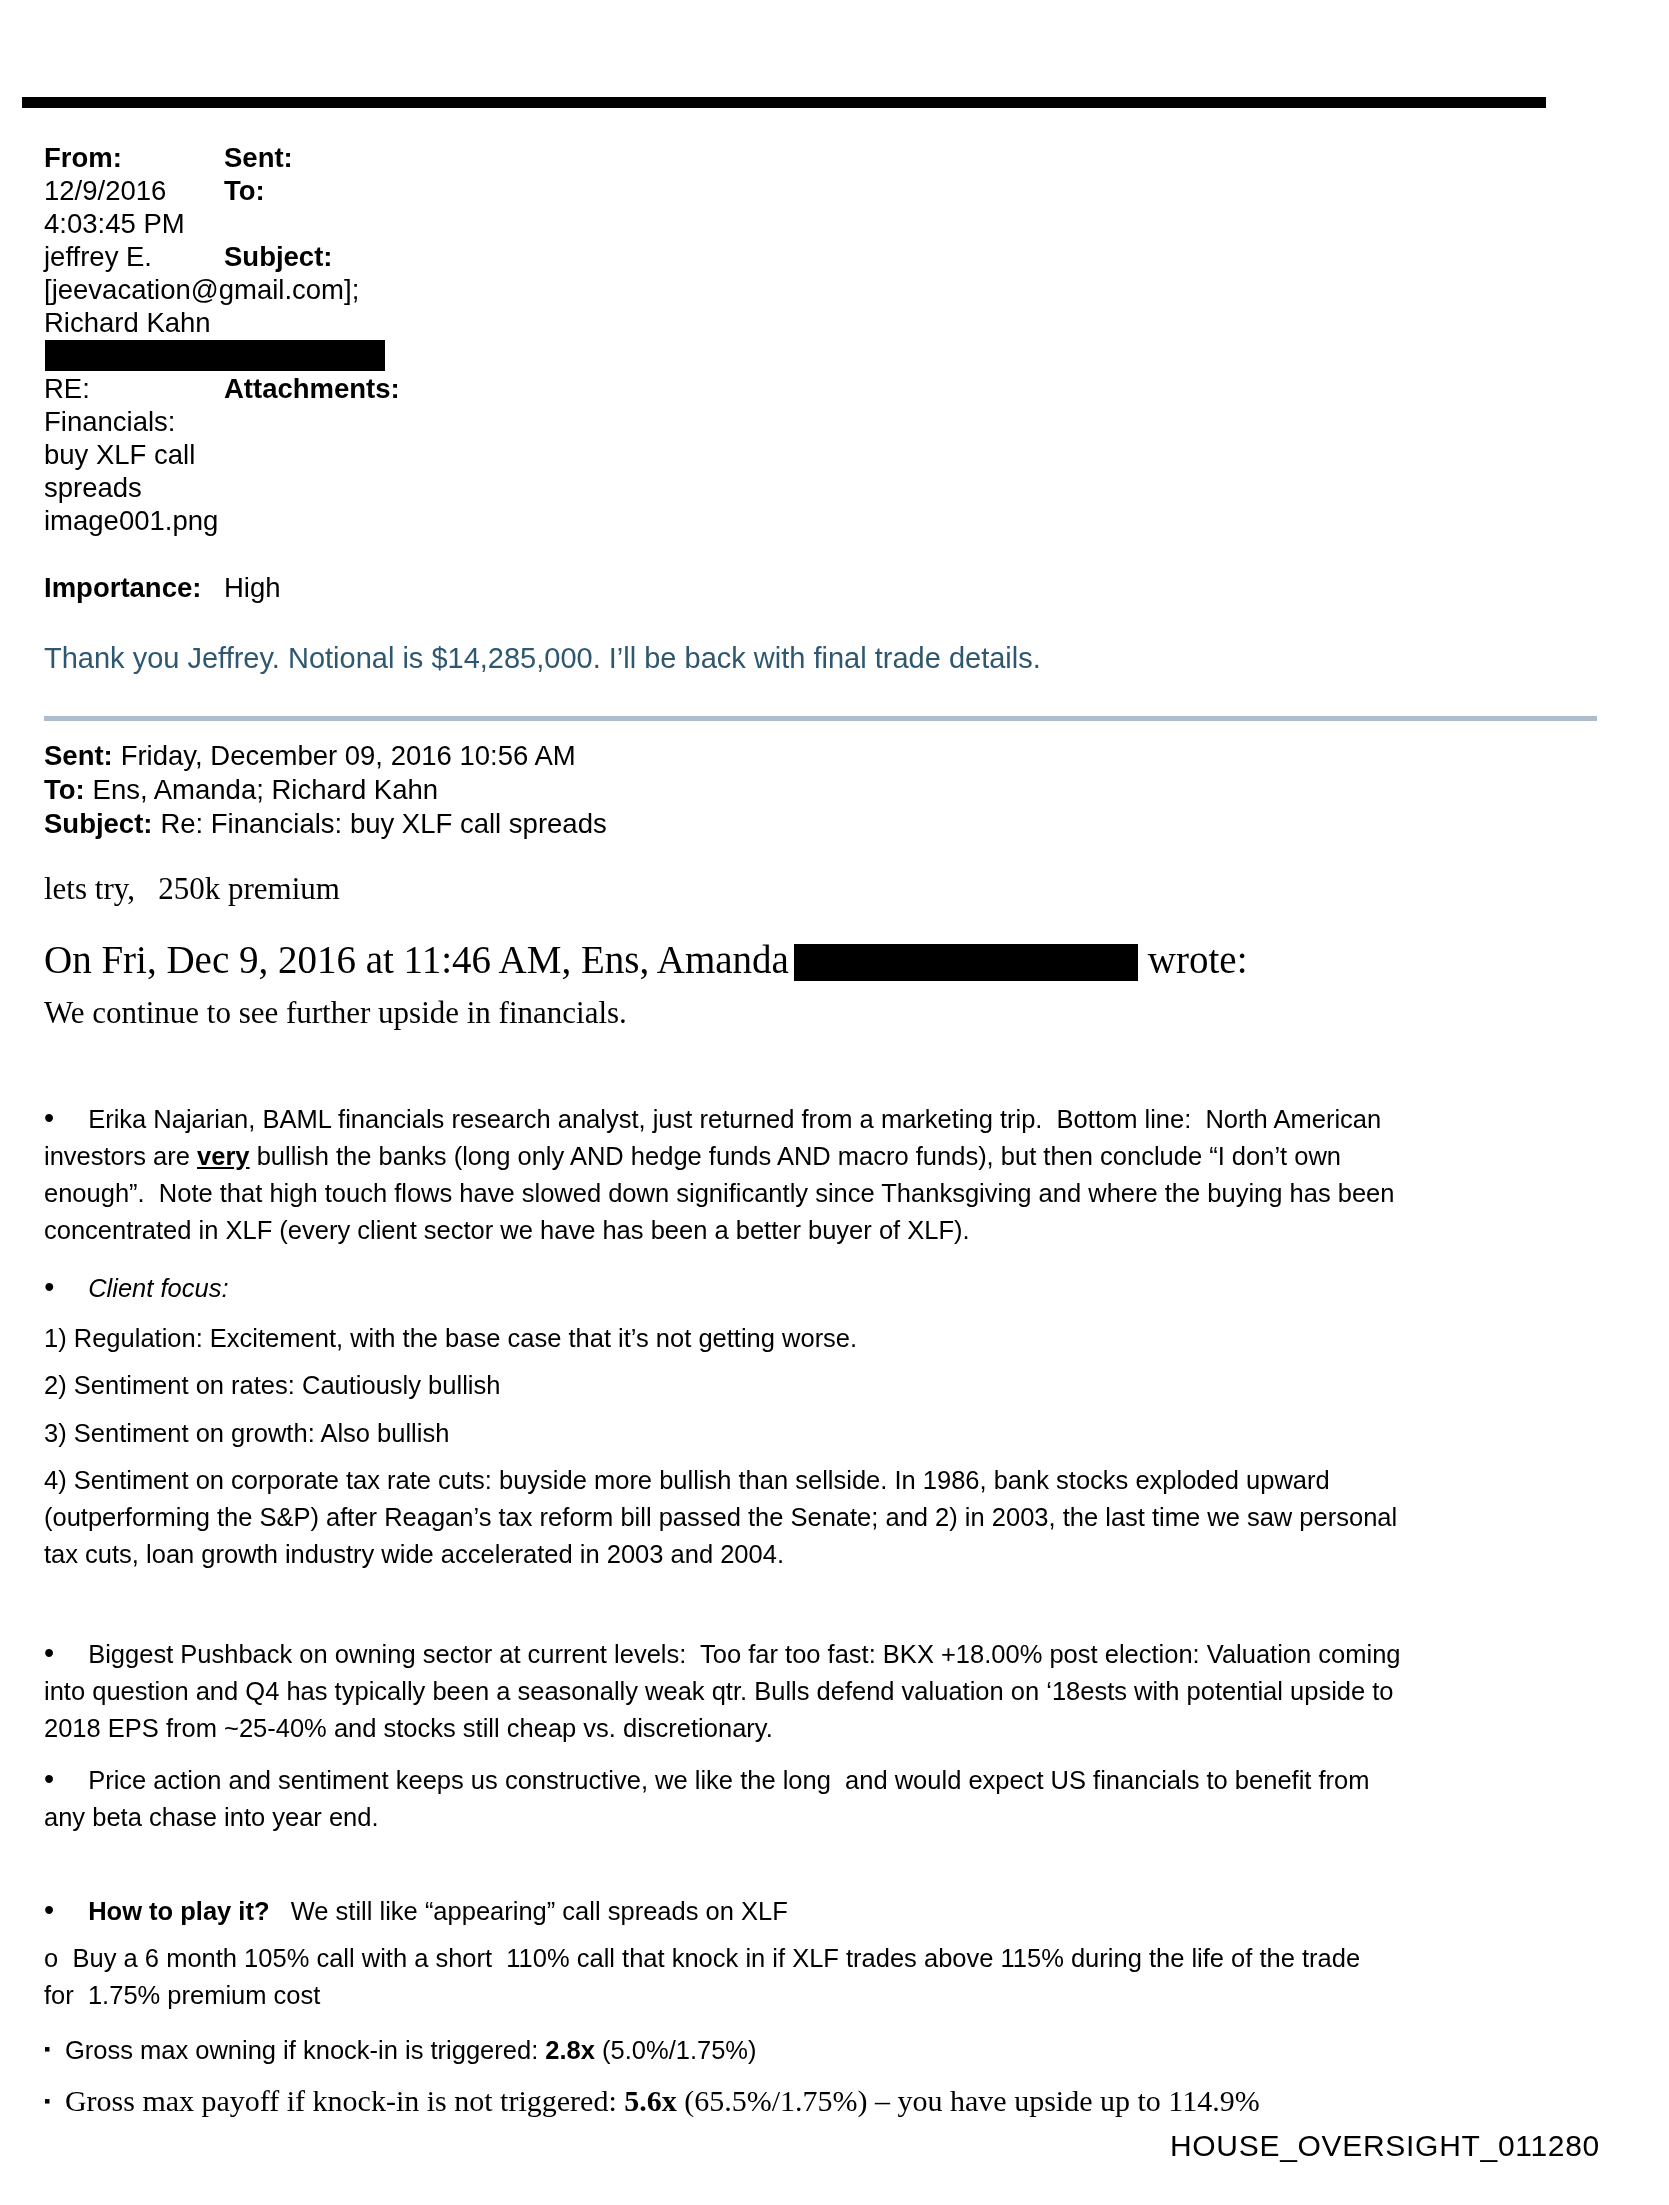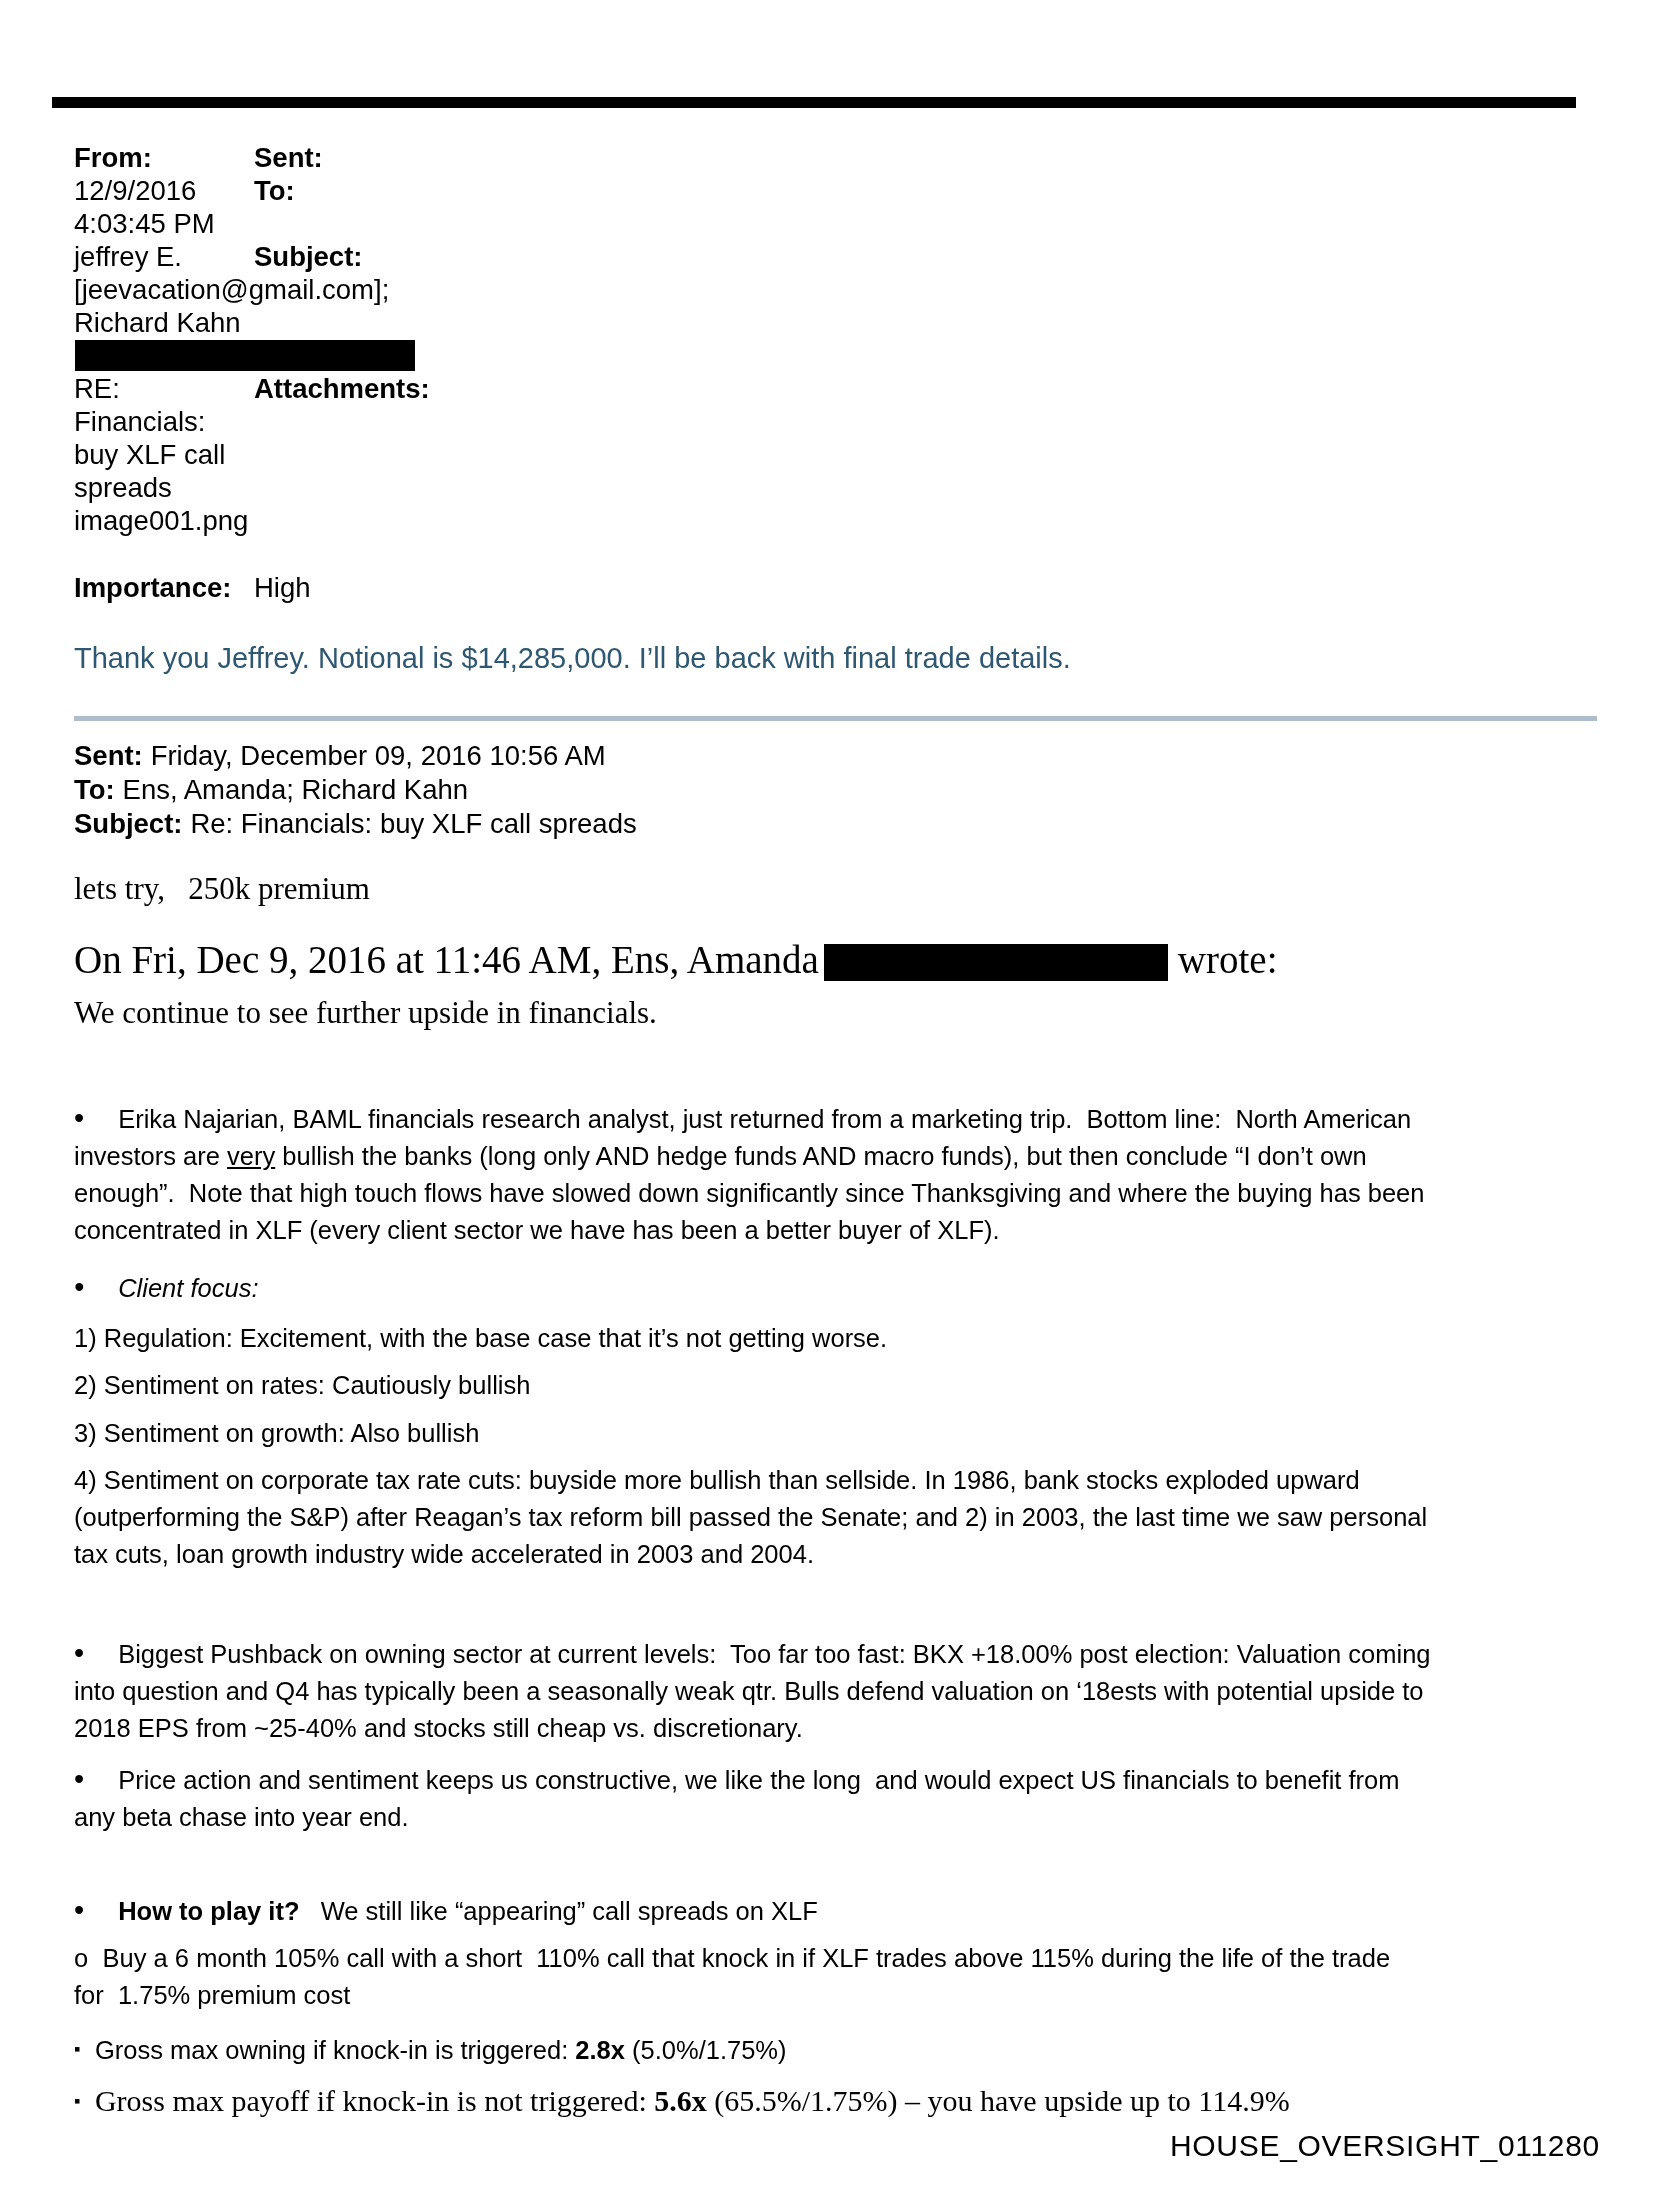--- a/index.html
+++ b/index.html
@@ -1,21 +1,21 @@
 <!DOCTYPE html>
 <html style="font-size:10.5px"><head>
 <meta charset="utf-8">
 <style>
   html,body{margin:0;padding:0;background:#e8e8e8;}
   .page{
     position:relative;
     width:1669px;height:2205px;
     background:#ffffff;
     box-sizing:border-box;
-    padding:0 72px 0 74px;
+    padding:0 72px 0 44px;
     font-family:"Liberation Sans",sans-serif;
     color:#000;
     overflow:hidden;
   }
   .top-rule{margin-top:97px;margin-left:-21.6px;width:1524px;height:10.5px;background:#000;}
   
   .hdr1{margin-top:33px;display:grid;grid-template-columns:180px 1fr;font-size:27.5px;line-height:33px;}
   .hdr1 .hlabel{font-weight:bold;}
   .importance{margin-top:34px;display:grid;grid-template-columns:180px 1fr;font-size:27.5px;line-height:33px;}
   .importance .hlabel{font-weight:bold;}
@@ -30,21 +30,21 @@
   
   .hdr2{margin-top:18.3px;font-size:27.5px;line-height:34px;}
   .hdr2 .hlabel{font-weight:bold;margin-right:7.9px;}
   
   .serif{font-family:"Liberation Serif",serif;}
   .lets-try{margin-top:29.5px;font-size:31px;line-height:37px;white-space:pre-wrap;}
   .on-fri{margin-top:34px;font-size:39px;line-height:37px;}
   .we-continue{margin-top:13px;font-size:31px;line-height:37px;}
   
   .para{font-size:25.5px;line-height:37px;white-space:pre-wrap;}
-  .para .u{text-decoration:underline;}
+  .para .u{text-decoration:underline;font-weight:bold;}
   .para b{font-weight:bold;}
   .b-dot{font-size:29px;}
   .tab{display:inline-block;width:34px;}
   .tab-sm{display:inline-block;width:14.4px;}
   .sq{font-size:18.3px;vertical-align:3.9px;}
   .mt-b1{margin-top:69px;}
   .mt-cf{margin-top:19.6px;font-style:italic;}
   .mt-i1{margin-top:13px;}
   .mt-i{margin-top:10.5px;}
   .mt-i4{margin-top:9.8px;}

